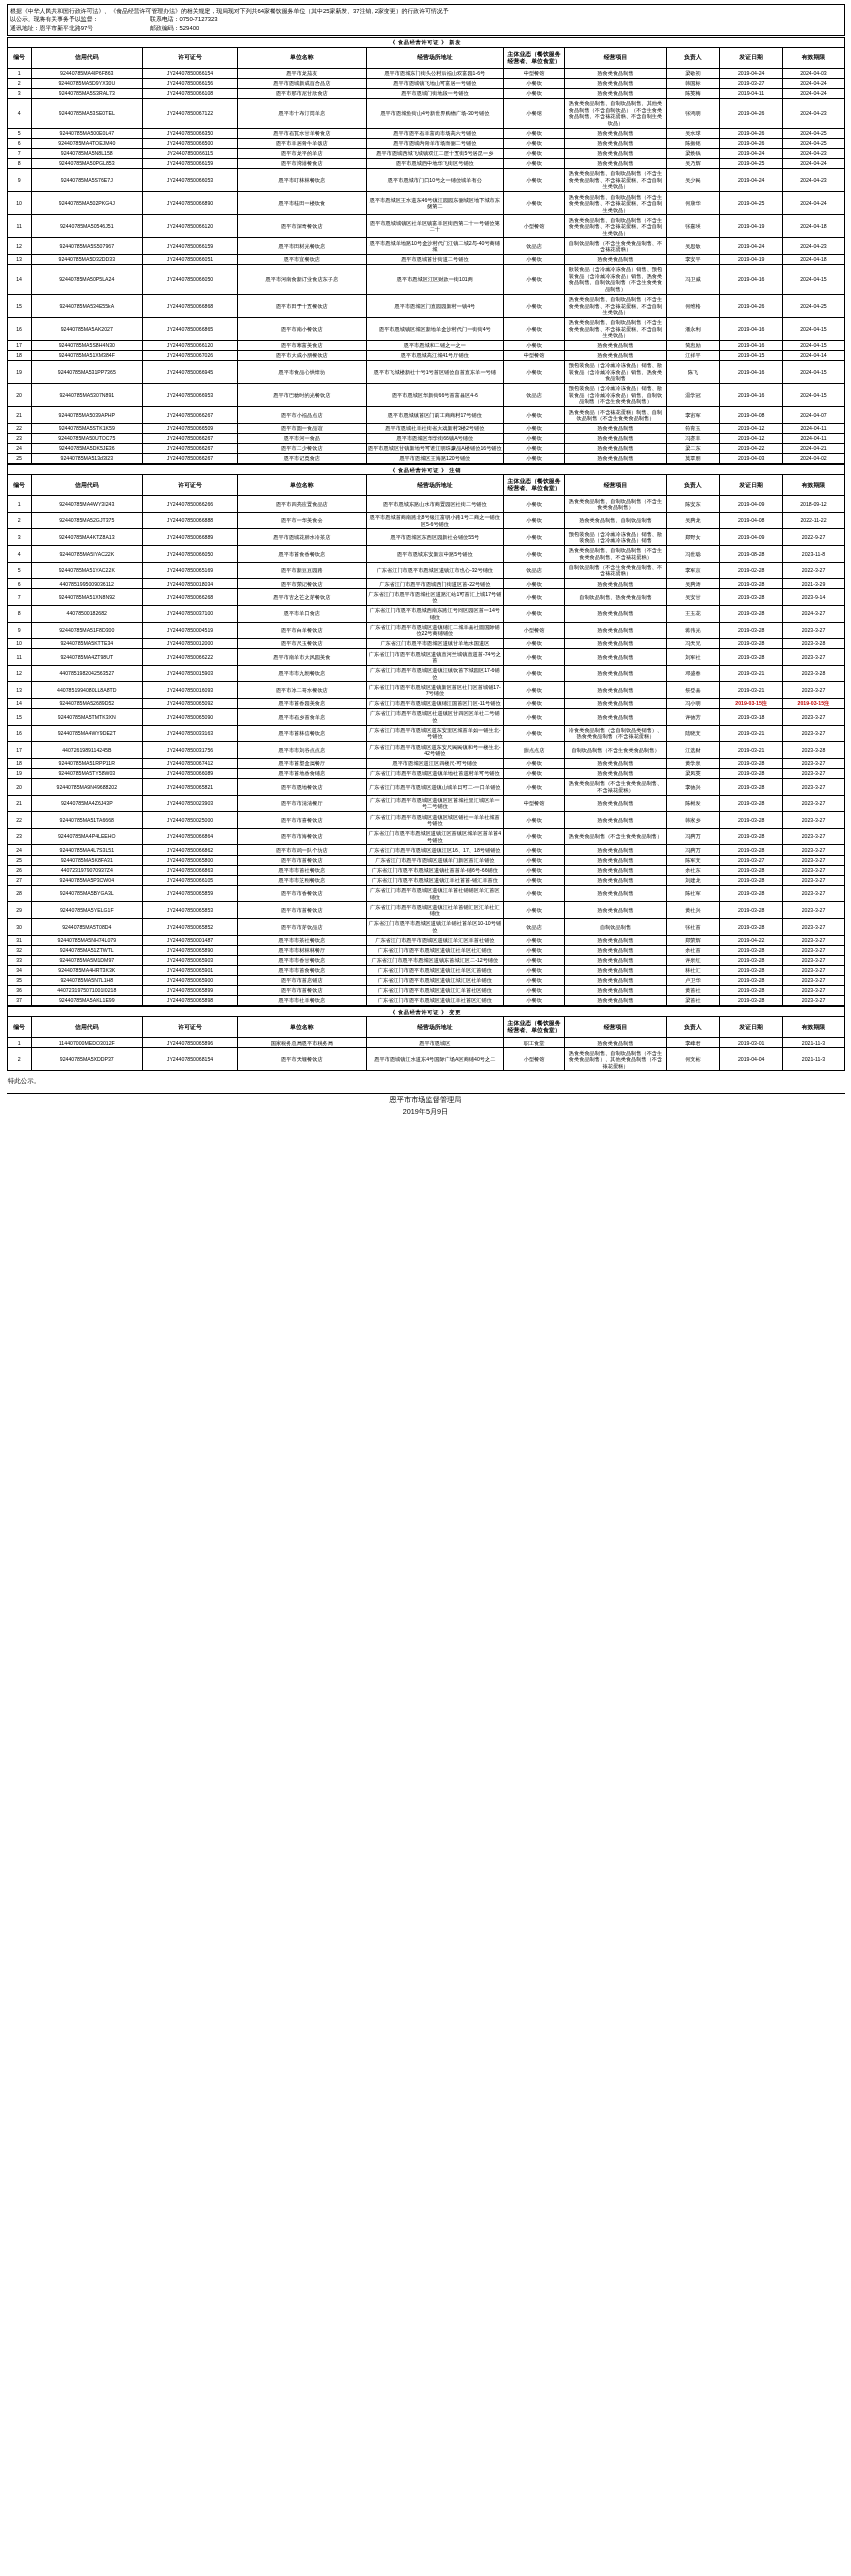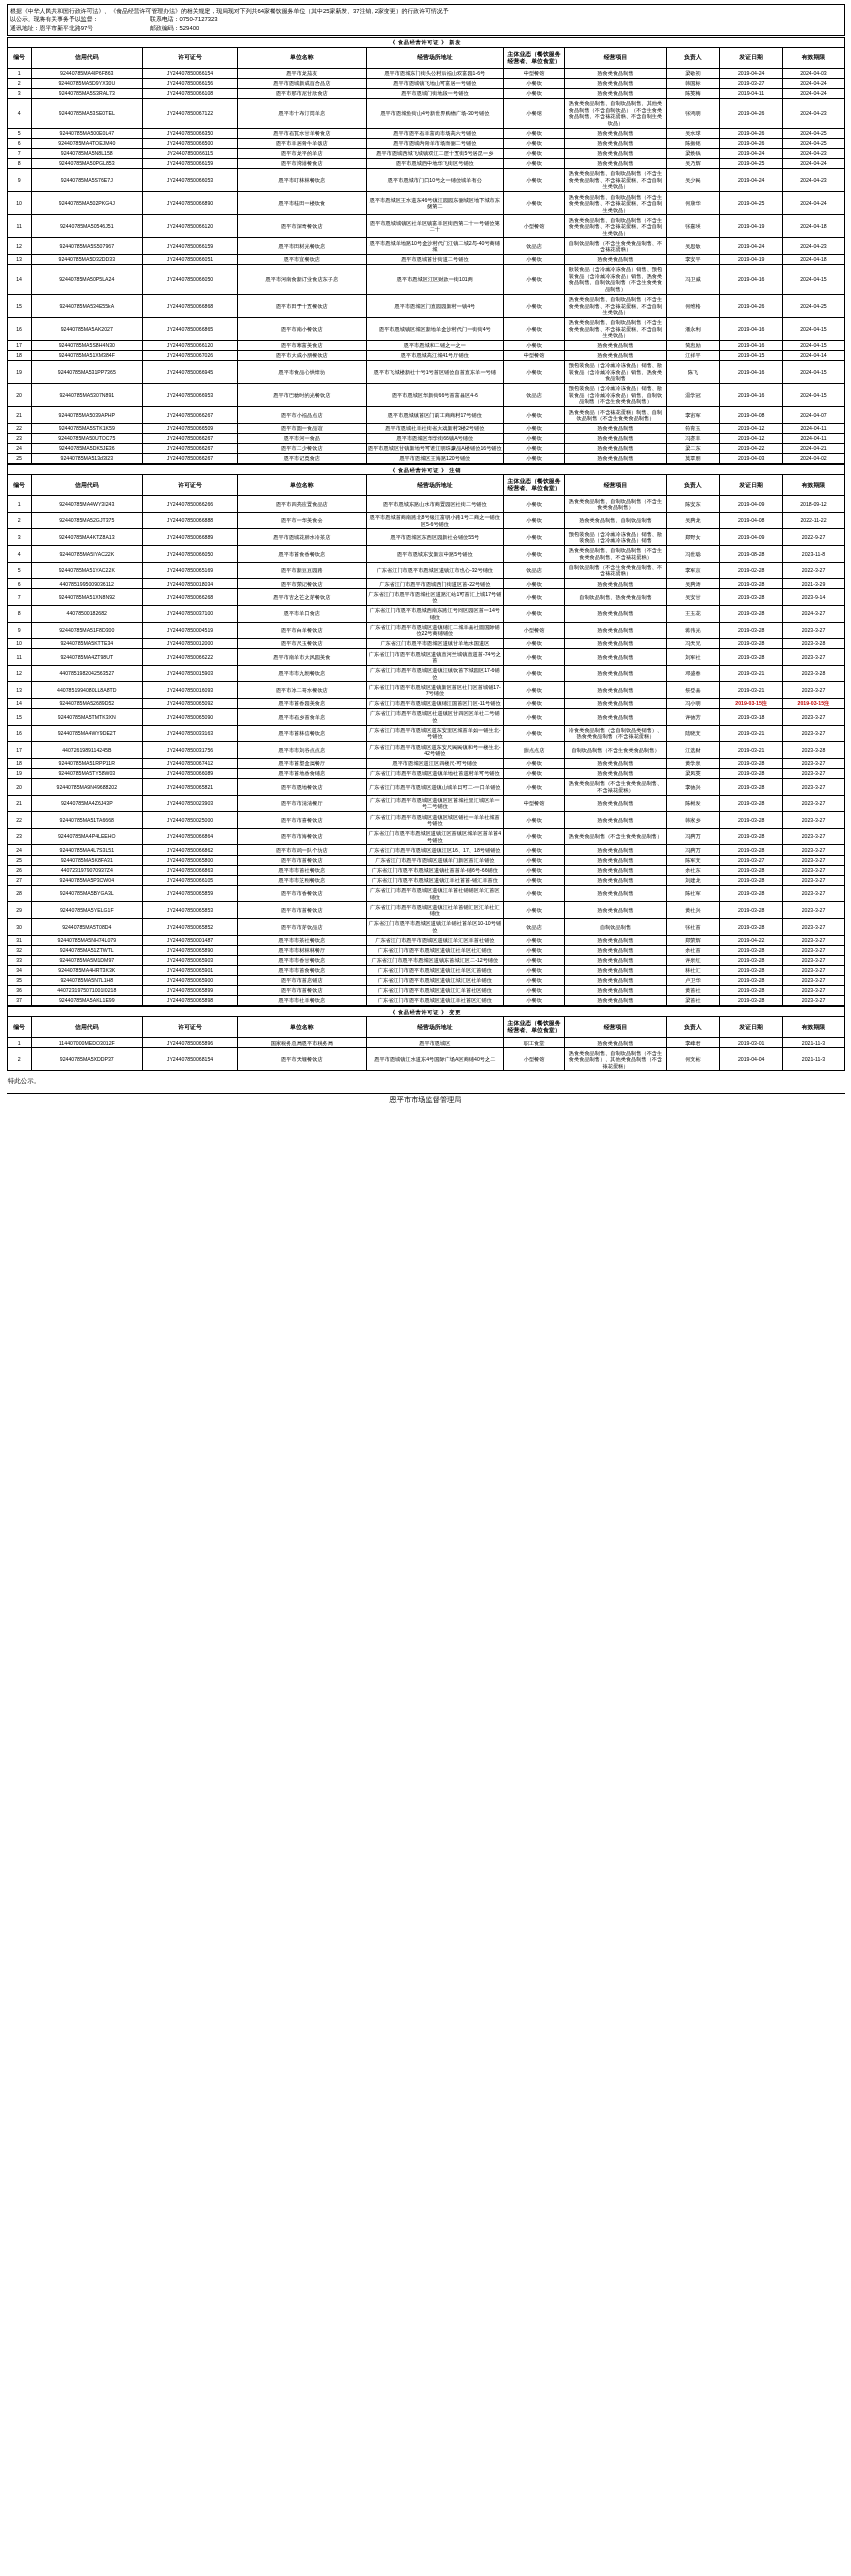--- a/index.html
+++ b/index.html
@@ -967,17 +967,18 @@
           </tr>
         </tbody>
       </table>
     </div>
 
   <div class="footer">
     <div class="footer-note">特此公示。</div>
     <div class="footer-rule"></div>
     <div class="footer-sign">
       <div>恩平市市场监督管理局</div>
+      <div>2019年5月9日</div>
     </div>
   </div>
 
 </div>
 
 
 </body></html>

